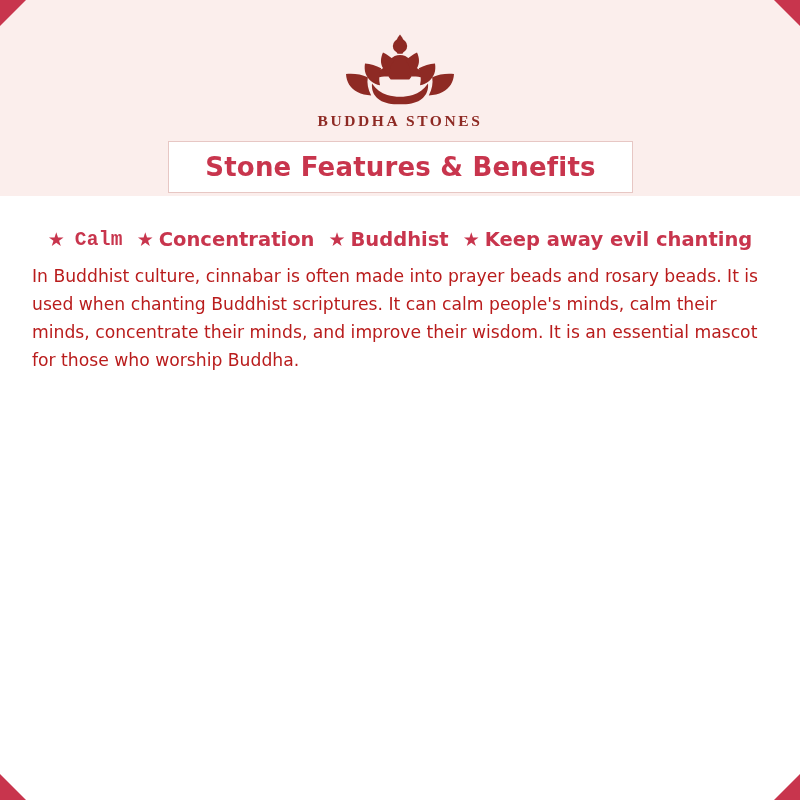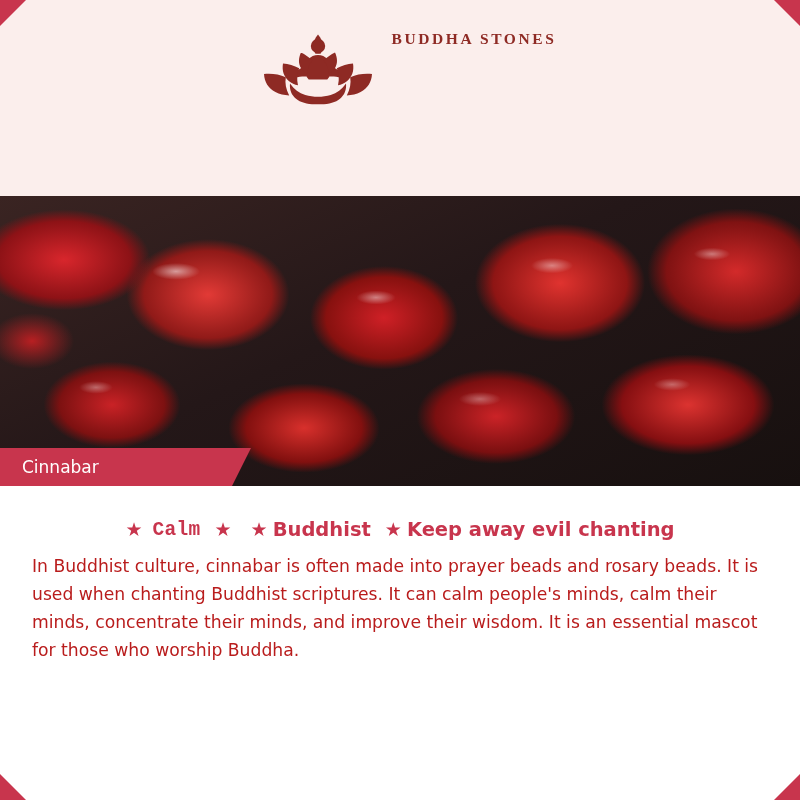--- a/index.html
+++ b/index.html
@@ -55,22 +55,22 @@
     position: relative;
     height: 196px;
     background: #fbeeec;
     display: flex;
     flex-direction: column;
     align-items: center;
   }
   .logo-wrap {
     margin-top: 26px;
     display: flex;
-    flex-direction: row;
-    align-items: flex-start;
+    flex-direction: column;
+    align-items: center;
   }
   .logo-mark {
     width: 148px;
     height: 82px;
     display: block;
   }
   .logo-text {
     margin-top: 4px;
     font-size: 15.5px;
     letter-spacing: 2.6px;
@@ -243,37 +243,34 @@
           <path d="M20 48c.5 8.2 4.3 14.3 11.4 18 4.1 2.1 8.7 3.2 13.8 3.4-3.3-6.3-4.4-12.4-3.4-18.2C35 48.2 27.7 47.3 20 48z"></path>
           <path d="M128 48c-.5 8.2-4.3 14.3-11.4 18-4.1 2.1-8.7 3.2-13.8 3.4 3.3-6.3 4.4-12.4 3.4-18.2 6.8-3 14.1-3.9 21.8-3.2z"></path>
 
           <path d="M46 57.5c-.6 6.3 1.4 11.4 6 15.2 4.4 3.6 10.8 5.5 19 5.5h6c8.2 0 14.6-1.9 19-5.5 4.6-3.8 6.6-8.9 6-15.2-4 5.8-9.1 9.6-15.3 11.4-4 1.2-8.3 1.8-12.7 1.8s-8.7-.6-12.7-1.8C55.1 67.1 50 63.3 46 57.5z"></path>
         </g>
       </svg>
       <div class="logo-text">BUDDHA STONES</div>
     </div>
   </div>
 
-
-  <div class="hero">
-    <div class="hero-bg"></div>
-    <div class="hero-gloss"></div>
-    <div class="caption">
-      <span class="caption-text">Cinnabar</span>
-    </div>
+  <div class="title-bar">
+    <span class="title-text">Stone Features &amp; Benefits</span>
   </div>
+
 
   <div class="body-sec">
     <div class="benefits">
       <div class="benefit first">
         <span class="star">★</span>
         <span class="benefit-label">Calm</span>
       </div>
       <div class="benefit">
         <span class="star">★</span>
+        <span class="benefit-label">Concentration</span>
       </div>
       <div class="benefit">
         <span class="star">★</span>
         <span class="benefit-label">Buddhist</span>
       </div>
       <div class="benefit">
         <span class="star">★</span>
         <span class="benefit-label">Keep away evil chanting</span>
       </div>
     </div>

